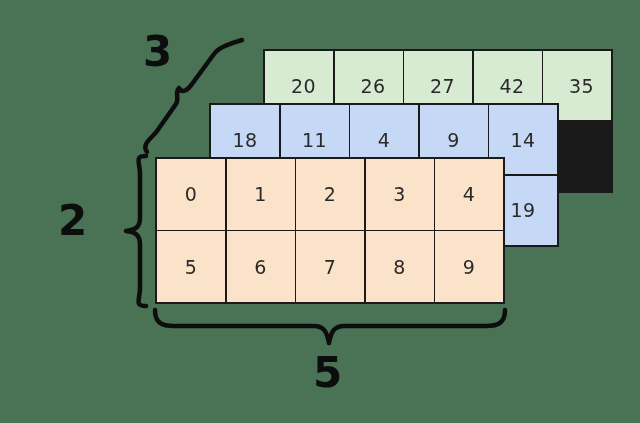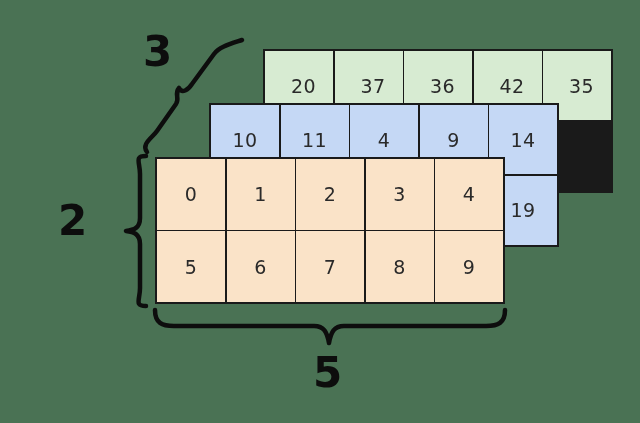--- a/index.html
+++ b/index.html
@@ -106,32 +106,32 @@
   #label-rows  { left: 58px;  top: 200px; }
   #label-cols  { left: 313px; top: 352px; }
 </style>
 </head>
 <body>
 
 <div id="stage">
 
   <div class="layer" id="layer-2">
     <div class="cell">20</div>
-    <div class="cell">37</div>
-    <div class="cell">36</div>
+    <div class="cell">26</div>
+    <div class="cell">27</div>
     <div class="cell">42</div>
     <div class="cell">35</div>
     <div class="cell"></div>
     <div class="cell"></div>
     <div class="cell"></div>
     <div class="cell"></div>
   </div>
 
   <div class="layer" id="layer-1">
-    <div class="cell">10</div>
+    <div class="cell">18</div>
     <div class="cell">11</div>
     <div class="cell">4</div>
     <div class="cell">9</div>
     <div class="cell">14</div>
     <div class="cell"></div>
     <div class="cell"></div>
     <div class="cell"></div>
     <div class="cell"></div>
     <div class="cell">19</div>
   </div>

